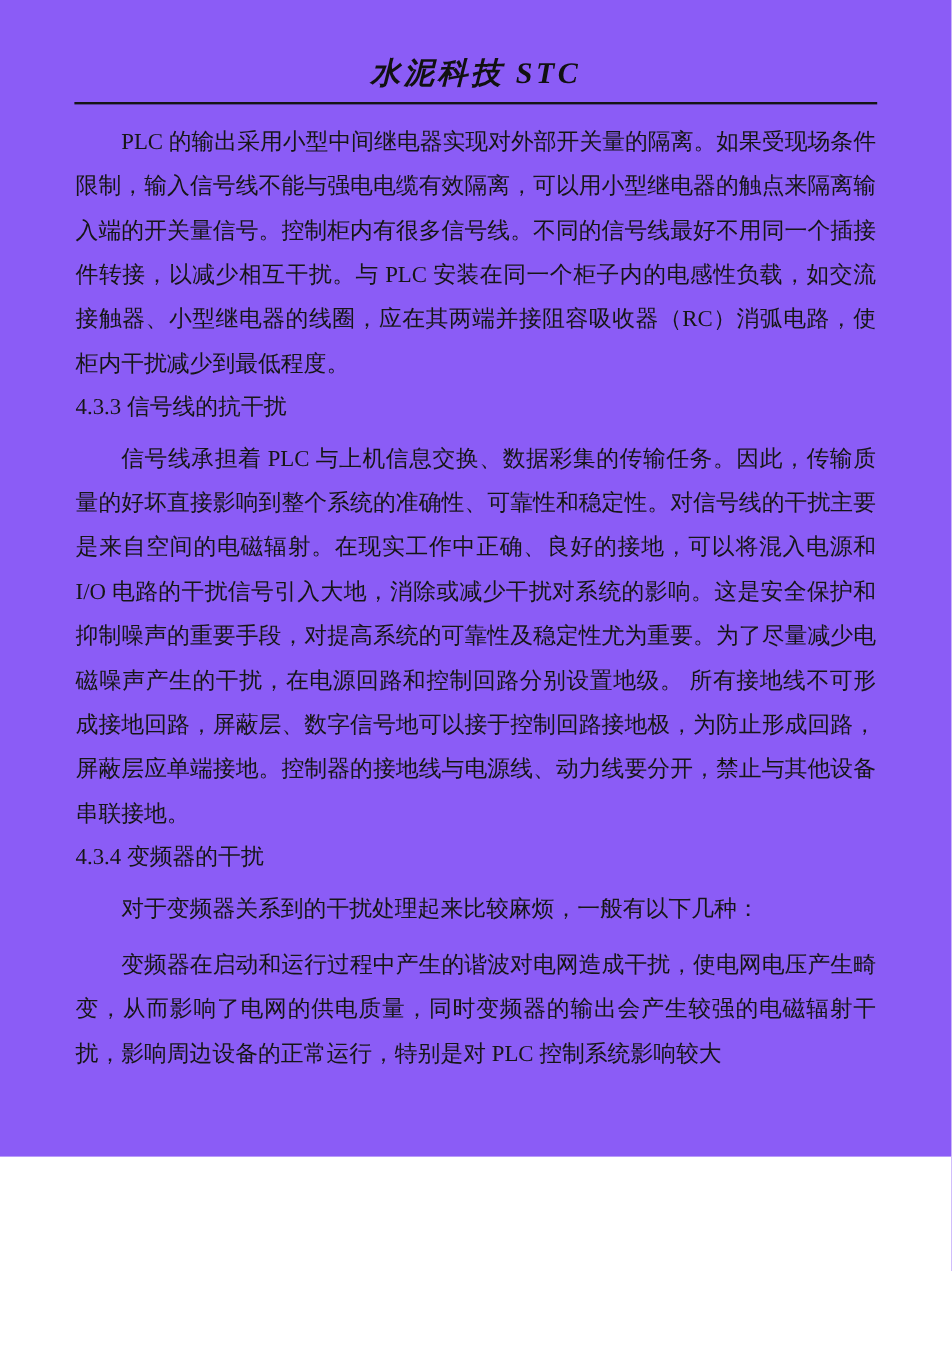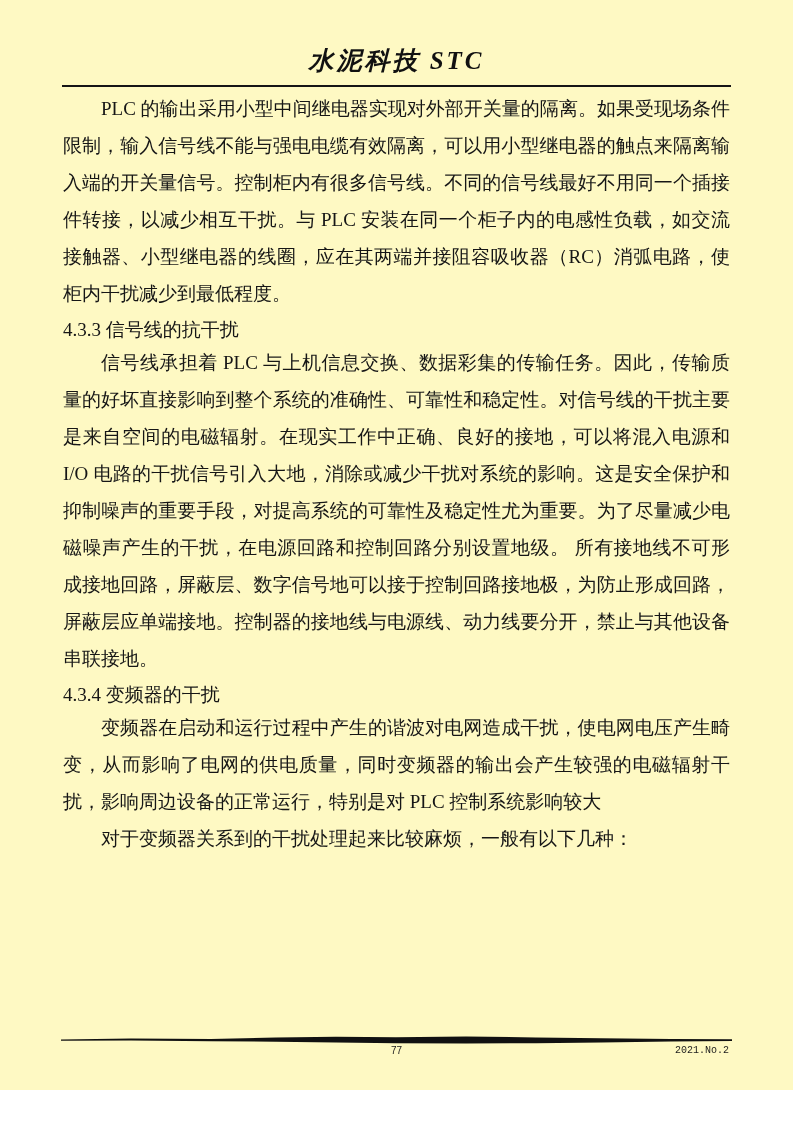--- a/index.html
+++ b/index.html
@@ -1,21 +1,21 @@
 <!DOCTYPE html>
 <html><head>
 <meta charset="utf-8">
 <style>
   * { margin: 0; padding: 0; box-sizing: border-box; }
   html, body { background: #ffffff; }
   .page {
     position: relative;
     width: 793px;
-    height: 1090px;
-    background: #fef9c3;
+    height: 964px;
+    background: #8b5cf6;
     overflow: hidden;
     font-family: "Liberation Serif", "DejaVu Serif", serif;
     color: #161616;
   }
   .doc-title {
     position: absolute;
     top: 44px;
     left: 0;
     width: 100%;
     text-align: center;
@@ -35,21 +35,21 @@
   }
   .content {
     position: absolute;
     top: 90px;
     left: 63px;
     width: 667px;
     font-size: 19px;
     line-height: 37px;
     text-align: justify;
   }
-  .para { text-indent: 2em; }
+  .para { text-indent: 2em; margin-top: 10px; }
   .heading {
     text-indent: 0;
     line-height: 28px;
     padding-top: 4px;
   }
   .footer-rule {
     position: absolute;
     top: 1036px;
     left: 61px;
     width: 671px;
@@ -85,22 +85,22 @@
 
   <div class="doc-title">水泥科技 STC</div>
 
   <div class="header-rule"></div>
 
   <div class="content">
     <div class="para">PLC 的输出采用小型中间继电器实现对外部开关量的隔离。如果受现场条件限制，输入信号线不能与强电电缆有效隔离，可以用小型继电器的触点来隔离输入端的开关量信号。控制柜内有很多信号线。不同的信号线最好不用同一个插接件转接，以减少相互干扰。与 PLC 安装在同一个柜子内的电感性负载，如交流接触器、小型继电器的线圈，应在其两端并接阻容吸收器（RC）消弧电路，使柜内干扰减少到最低程度。</div>
     <div class="heading">4.3.3 信号线的抗干扰</div>
     <div class="para">信号线承担着 PLC 与上机信息交换、数据彩集的传输任务。因此，传输质量的好坏直接影响到整个系统的准确性、可靠性和稳定性。对信号线的干扰主要是来自空间的电磁辐射。在现实工作中正确、良好的接地，可以将混入电源和 I/O 电路的干扰信号引入大地，消除或减少干扰对系统的影响。这是安全保护和抑制噪声的重要手段，对提高系统的可靠性及稳定性尤为重要。为了尽量减少电磁噪声产生的干扰，在电源回路和控制回路分别设置地级。 所有接地线不可形成接地回路，屏蔽层、数字信号地可以接于控制回路接地极，为防止形成回路，屏蔽层应单端接地。控制器的接地线与电源线、动力线要分开，禁止与其他设备串联接地。</div>
     <div class="heading">4.3.4 变频器的干扰</div>
+    <div class="para">对于变频器关系到的干扰处理起来比较麻烦，一般有以下几种：</div>
     <div class="para">变频器在启动和运行过程中产生的谐波对电网造成干扰，使电网电压产生畸变，从而影响了电网的供电质量，同时变频器的输出会产生较强的电磁辐射干扰，影响周边设备的正常运行，特别是对 PLC 控制系统影响较大</div>
-    <div class="para">对于变频器关系到的干扰处理起来比较麻烦，一般有以下几种：</div>
   </div>
 
   <svg class="footer-rule" viewBox="0 0 671 9" preserveAspectRatio="none">
     <polygon fill="#111111" points="
       0,3.4 70,2.6 150,3.0 215,1.6 275,0.8 335,1.2 405,0.6 475,1.4 540,2.2 610,3.0 671,3.2
       671,5.0 610,5.4 540,6.4 475,7.2 405,7.6 335,7.2 275,6.6 215,5.8 150,5.2 70,4.6 0,4.8"></polygon>
   </svg>
 
   <div class="footer-row">
     <span class="page-num">77</span>

